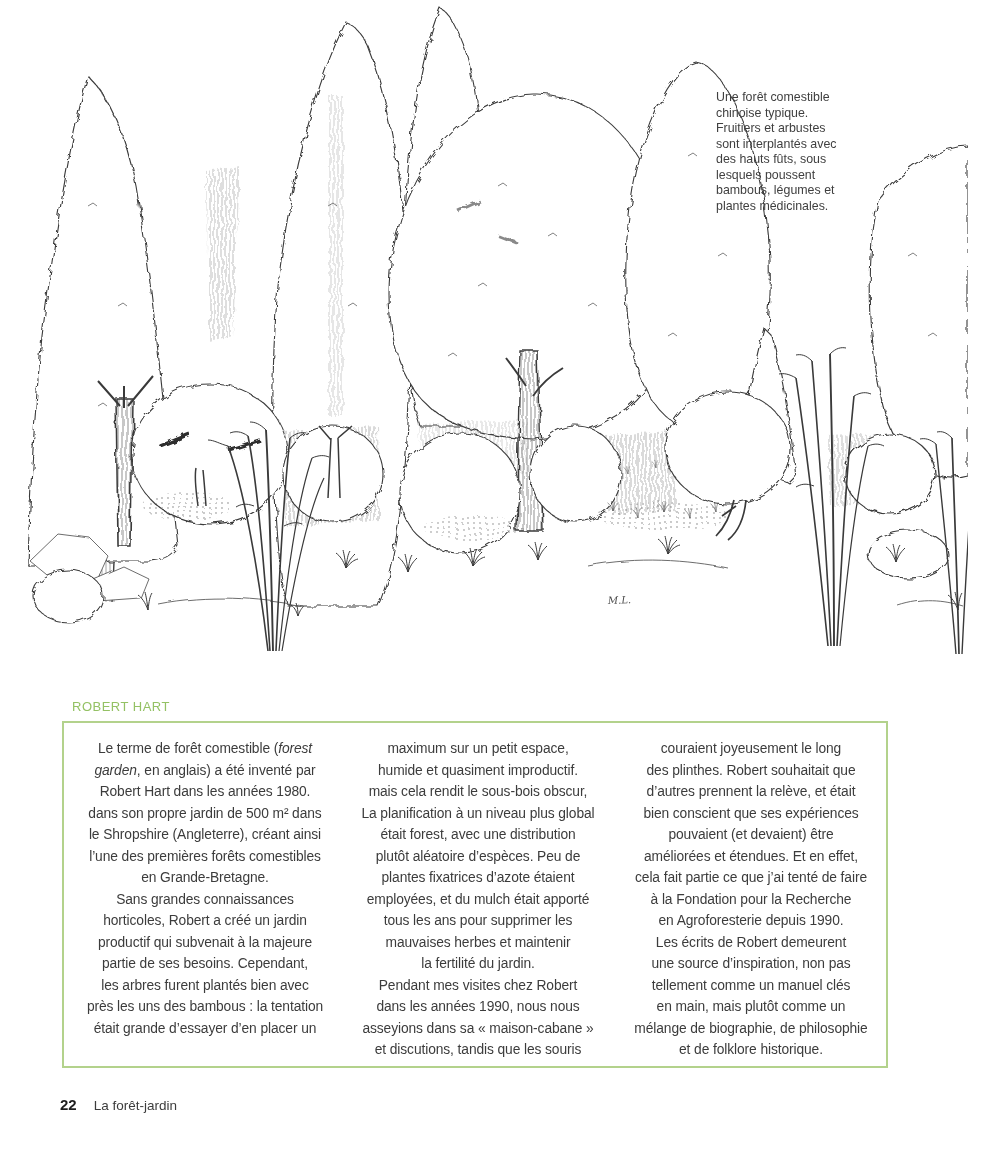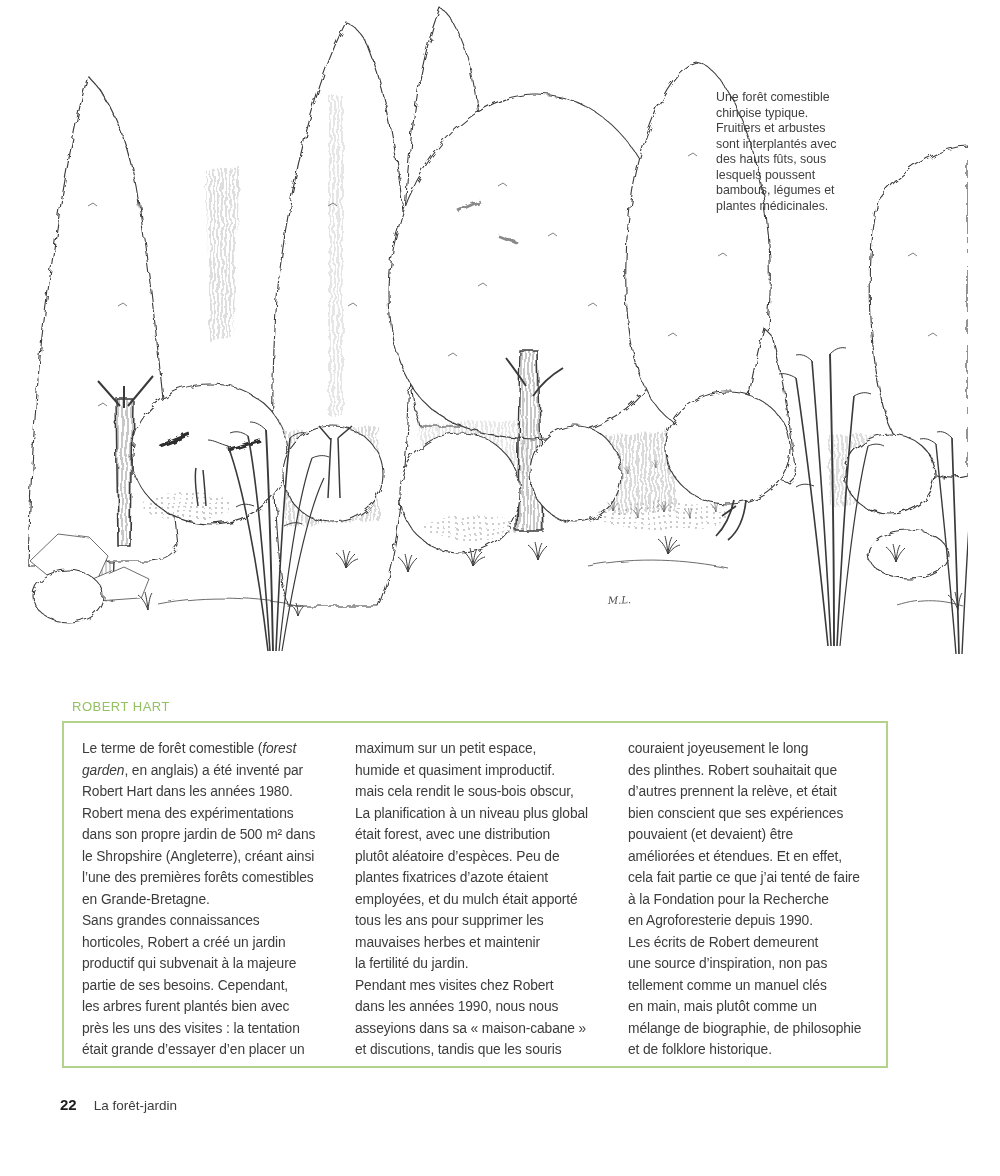--- a/index.html
+++ b/index.html
@@ -13,21 +13,21 @@
     position:absolute;top:90px;right:114px;width:170px;text-align:left;
     font-size:12.4px;line-height:15.5px;color:#3f3f3f;
   }
   .section-heading{
     position:absolute;left:72px;top:699px;font-size:13px;letter-spacing:.5px;
     color:#94c164;font-weight:400;text-align:center;
   }
   .text-box{
     position:absolute;left:62px;top:721px;width:826px;height:347px;
     border:2px solid #b3d28c;box-sizing:border-box;
-    display:flex;gap:27px;padding:15px 12px 0 18px;
+    display:flex;gap:27px;padding:15px 12px 0 18px;text-align:center;
   }
   .col{width:246px;font-size:13.8px;line-height:21.5px;color:#3c3c3c;letter-spacing:-0.1px;}
   .col .line{white-space:nowrap;}
   .col i{font-style:italic;}
   .footer{position:absolute;left:60px;top:1096px;display:flex;align-items:flex-end;gap:17px;}
   .page-number{font-weight:bold;font-size:15px;color:#1d1d1d;}
   .book-title{font-size:13.5px;color:#3c3c3c;}
 </style>
 </head>
 <body>
@@ -232,31 +232,30 @@
     <div class="cap-line">plantes médicinales.</div>
   </div>
 
 <div class="section-heading">ROBERT HART</div>
 
 <div class="text-box">
   <div class="col">
       <div class="line">Le terme de forêt comestible (<i>forest</i></div>
       <div class="line"><i>garden</i>, en anglais) a été inventé par</div>
       <div class="line">Robert Hart dans les années 1980.</div>
-      <div class="line">Robert mena des expérimentations</div>
       <div class="line">dans son propre jardin de 500 m² dans</div>
       <div class="line">le Shropshire (Angleterre), créant ainsi</div>
       <div class="line">l’une des premières forêts comestibles</div>
       <div class="line">en Grande-Bretagne.</div>
       <div class="line">Sans grandes connaissances</div>
       <div class="line">horticoles, Robert a créé un jardin</div>
       <div class="line">productif qui subvenait à la majeure</div>
       <div class="line">partie de ses besoins. Cependant,</div>
       <div class="line">les arbres furent plantés bien avec</div>
-      <div class="line">près les uns des visites : la tentation</div>
+      <div class="line">près les uns des bambous : la tentation</div>
       <div class="line">était grande d’essayer d’en placer un</div>
     </div>
   <div class="col">
       <div class="line">maximum sur un petit espace,</div>
       <div class="line">humide et quasiment improductif.</div>
       <div class="line">mais cela rendit le sous-bois obscur,</div>
       <div class="line">La planification à un niveau plus global</div>
       <div class="line">était forest, avec une distribution</div>
       <div class="line">plutôt aléatoire d’espèces. Peu de</div>
       <div class="line">plantes fixatrices d’azote étaient</div>

